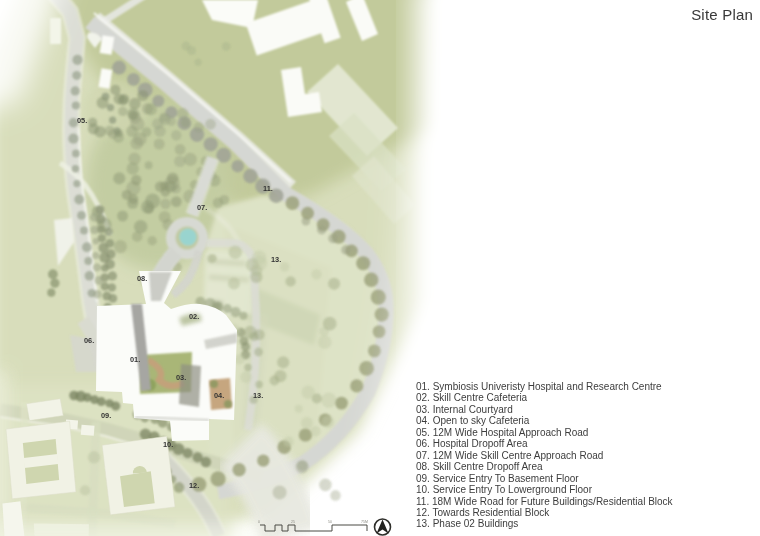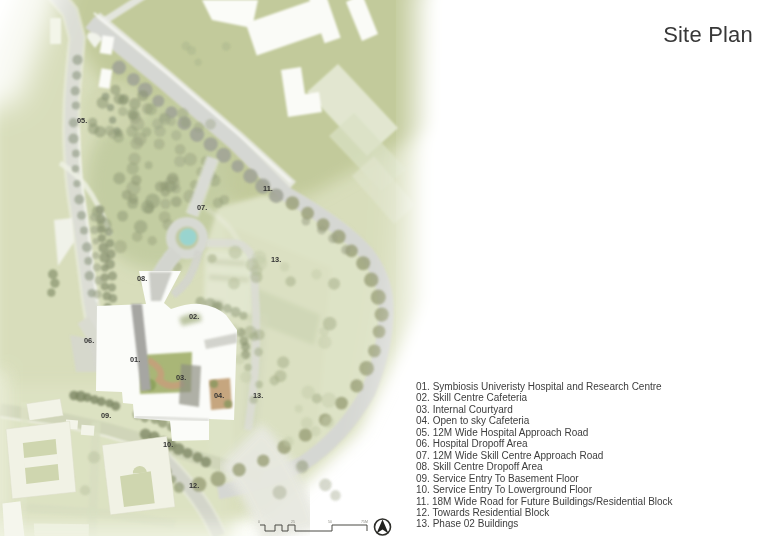--- a/index.html
+++ b/index.html
@@ -1,16 +1,16 @@
 <!DOCTYPE html>
 <html><head><meta charset="utf-8">
 <style>
 html,body{margin:0;padding:0;background:#fff;width:760px;height:536px;overflow:hidden;}
 body{font-family:"Liberation Sans",sans-serif;}
-#title{position:absolute;top:6px;right:7px;font-size:22px;color:#383838;letter-spacing:.2px;margin-top:16px;}
+#title{position:absolute;top:6px;right:7px;font-size:15px;color:#383838;letter-spacing:.2px;}
 #legend{position:absolute;left:416px;top:381px;font-size:10px;color:#3d3d3d;line-height:11.45px;white-space:pre;}
 .lbl{font-size:7.4px;fill:#333;font-family:"Liberation Sans",sans-serif;font-weight:bold;}
 </style></head>
 <body>
 
 <svg width="760" height="536" viewBox="0 0 760 536" style="position:absolute;left:0;top:0">
 <defs>
 <filter id="b14" x="-40%" y="-40%" width="180%" height="180%">
         <feGaussianBlur stdDeviation="14"></feGaussianBlur>
       </filter>

